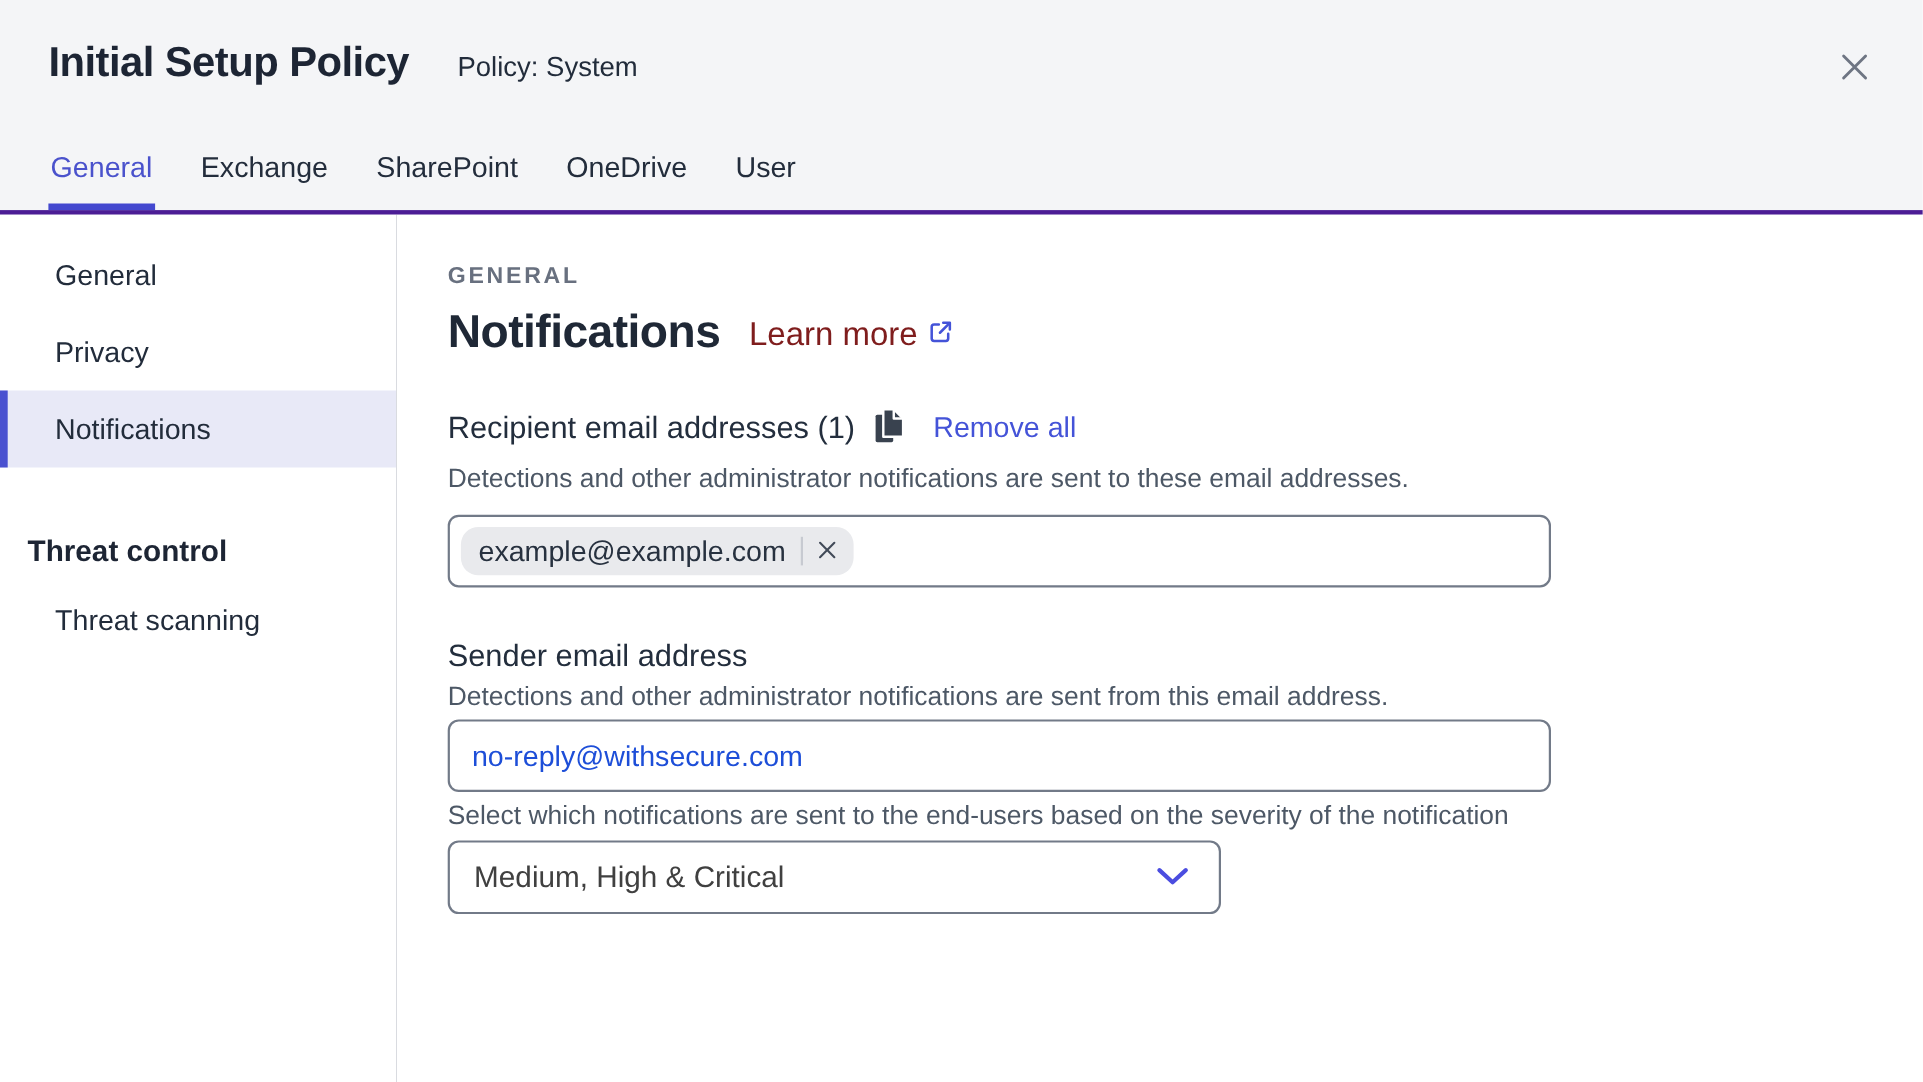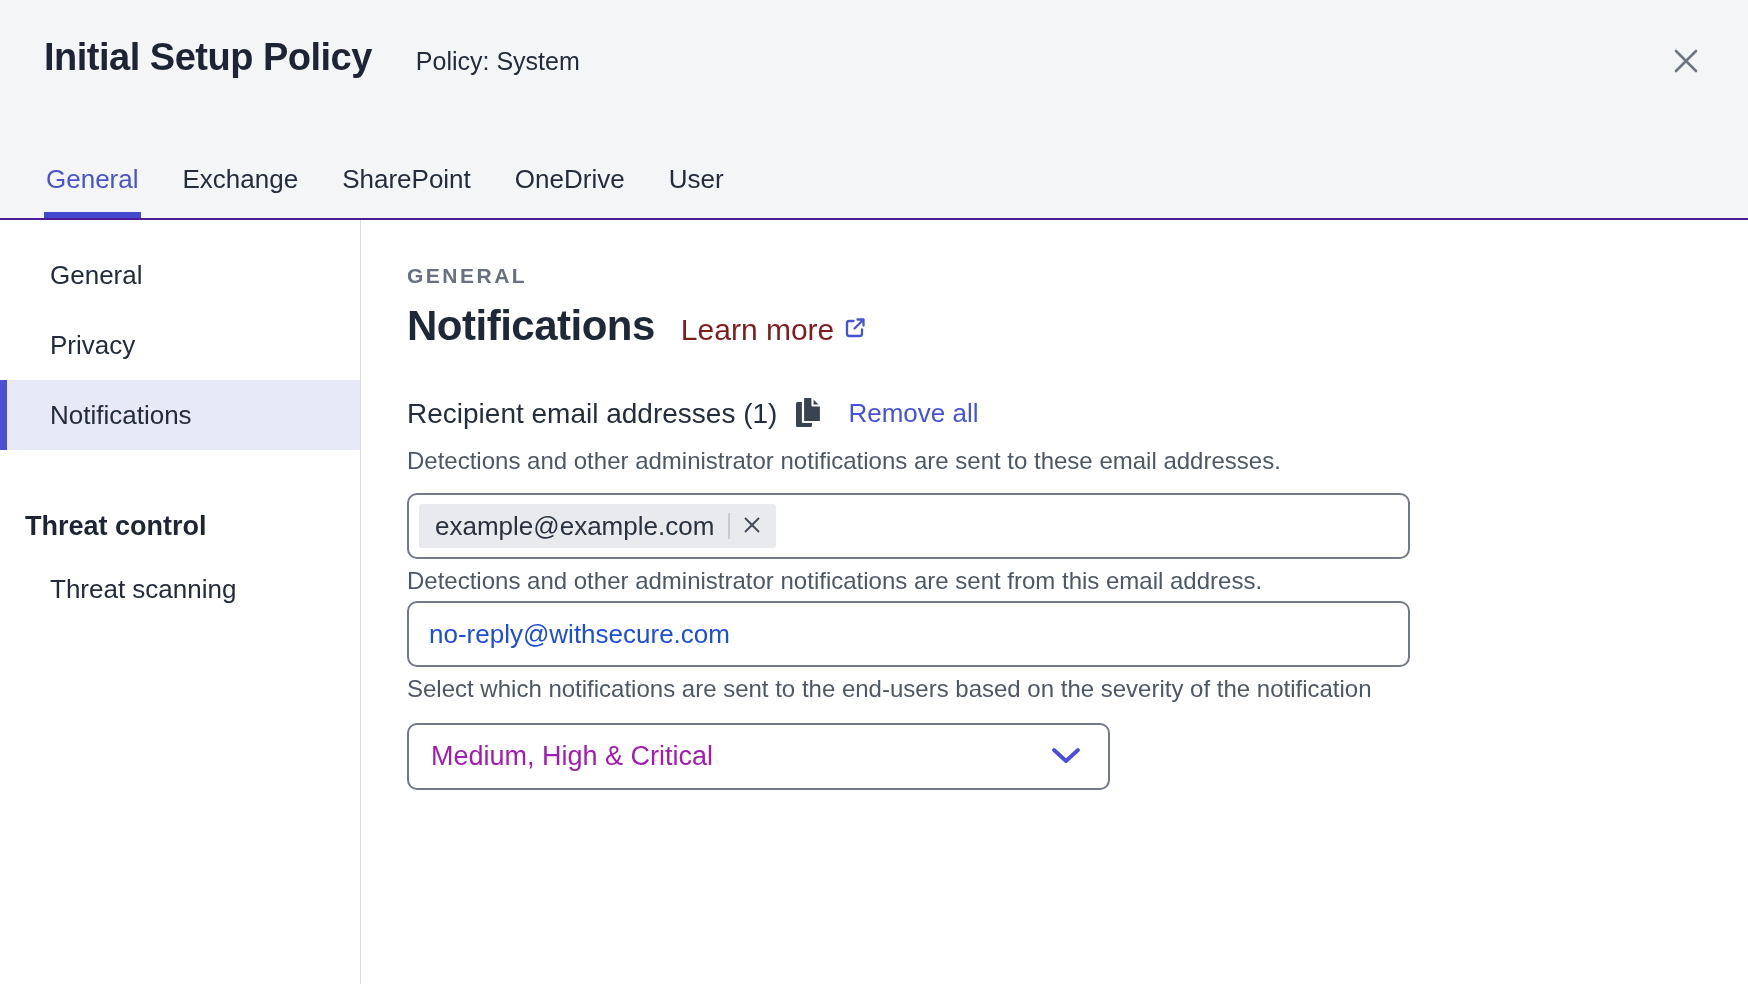--- a/index.html
+++ b/index.html
@@ -1,20 +1,20 @@
 <!DOCTYPE html>
 <html><head>
 <meta charset="utf-8">
 <style>
   * { margin:0; padding:0; box-sizing:border-box; }
   html,body { width:1748px; height:984px; background:#fff; overflow:hidden;
               font-family:"Liberation Sans", sans-serif; color:#212b3a; }
 
   
-  .header { position:relative; height:220px; background:#f4f5f7; border-bottom:2px solid #4c1d95; }
+  .header { position:relative; height:195px; background:#f4f5f7; border-bottom:4px solid #4c1d95; }
   .title-row { position:absolute; top:36px; left:44px; display:flex; align-items:baseline; gap:44px; }
   .window-title { font-size:38px; font-weight:700; letter-spacing:-0.5px; color:#1d2534; }
   .owner { font-size:25px; color:#222c3b; }
   .close-btn { position:absolute; top:40px; right:40px; width:44px; height:44px; border:none;
                background:none; cursor:pointer; display:flex; align-items:center; justify-content:center; }
   .tabs { position:absolute; bottom:0; left:44px; display:flex; gap:40px; }
   .tab { font-size:26px; color:#232d3c; padding:0 2px 17px 2px; border-bottom:6px solid transparent; cursor:pointer; }
   .tab.active { color:#4a52cc; border-bottom-color:#4348cf; }
 
   
@@ -38,33 +38,33 @@
   .section-label-row { margin-top:46px; display:flex; align-items:center; gap:18px; }
   .section-label { font-size:28px; color:#232e3d; }
   .icon-btn { border:none; background:none; cursor:pointer; display:flex; align-items:center; }
   .remove-all { font-size:26px; color:#4453d8; text-decoration:none; margin-left:8px; cursor:pointer; }
 
   .desc { margin-top:16px; font-size:24px; color:#4d5866; }
   .desc.tight { margin-top:8px; }
 
   .chip-box { margin-top:18px; width:1003px; height:66px; border:2px solid #727a88; border-radius:10px;
               display:flex; align-items:center; padding:0 10px; background:#fff; cursor:text; }
-  .chip { background:#e9eaed; border-radius:3px; height:44px; display:inline-flex; align-items:center;
+  .chip { background:#e9eaed; border-radius:16px; height:44px; display:inline-flex; align-items:center;
           font-size:26px; color:#27313f; padding:0 12px 0 16px; }
   .chip-sep { width:2px; height:26px; background:#c7cad1; margin:0 10px 0 14px; }
   .chip-x { border:none; background:none; cursor:pointer; display:flex; align-items:center; padding:2px; }
 
   .field-label { margin-top:46px; font-size:28px; color:#232e3d; }
   .field-label.severity { margin-top:26px; }
   .text-input { margin-top:6px; width:1003px; height:66px; border:2px solid #727a88; border-radius:10px;
                 font-size:26px; color:#1d4ed8; padding:0 20px; background:#fff;
                 font-family:"Liberation Sans", sans-serif; }
-  .dropdown { margin-top:20px; width:703px; height:67px; border:2px solid #727a88; border-radius:10px;
+  .dropdown { margin-top:8px; width:703px; height:67px; border:2px solid #727a88; border-radius:10px;
               display:flex; align-items:center; justify-content:space-between;
-              padding:0 26px 0 22px; font-size:27px; color:#a21caf; background:#fff; cursor:pointer; }
+              padding:0 26px 0 22px; font-size:27px; color:#404040; background:#fff; cursor:pointer; }
 </style>
 </head>
 <body>
 
 <div class="app">
 
   <div class="header">
     <div class="title-row">
       <div class="window-title">Initial Setup Policy</div>
       <div class="owner">Policy: System</div>
@@ -143,20 +143,21 @@
             <span>
               <svg width="20" height="20" viewBox="0 0 20 20">
                 <path d="M3.5 3.5 L16.5 16.5 M16.5 3.5 L3.5 16.5" stroke="#414a58" stroke-width="1.9" stroke-linecap="round" fill="none"></path>
               </svg>
             </span>
           </button>
         </span>
       </div>
 
       
+      <div class="field-label">Sender email address</div>
       <div class="desc tight">Detections and other administrator notifications are sent from this email address.</div>
       <input class="text-input" type="text" value="no-reply@withsecure.com" style="">
 
       
       <div class="desc tight">Select which notifications are sent to the end-users based on the severity of the notification</div>
 
       <div class="dropdown">
         <span>Medium, High &amp; Critical</span>
         <span>
           <svg width="32" height="18" viewBox="0 0 32 18">

